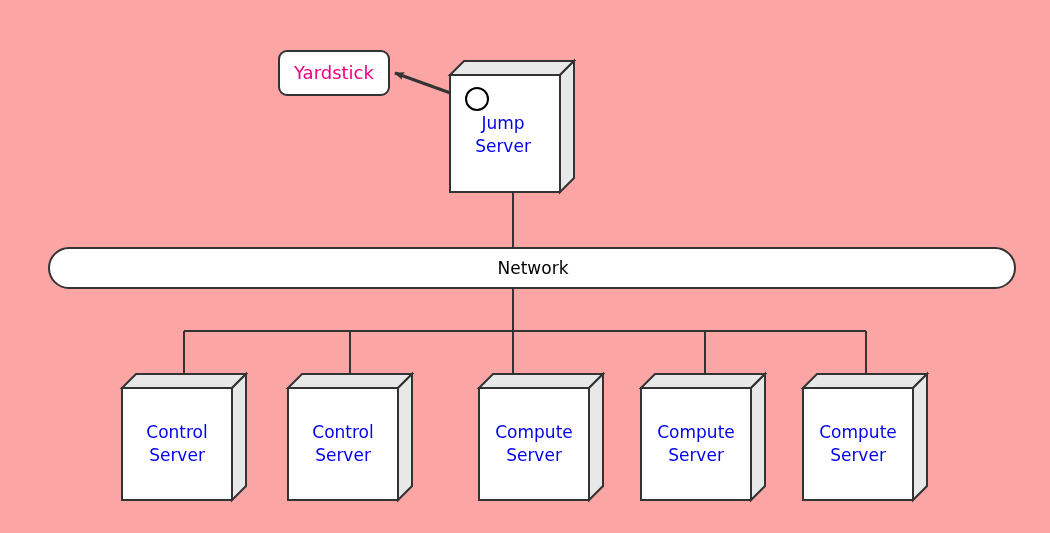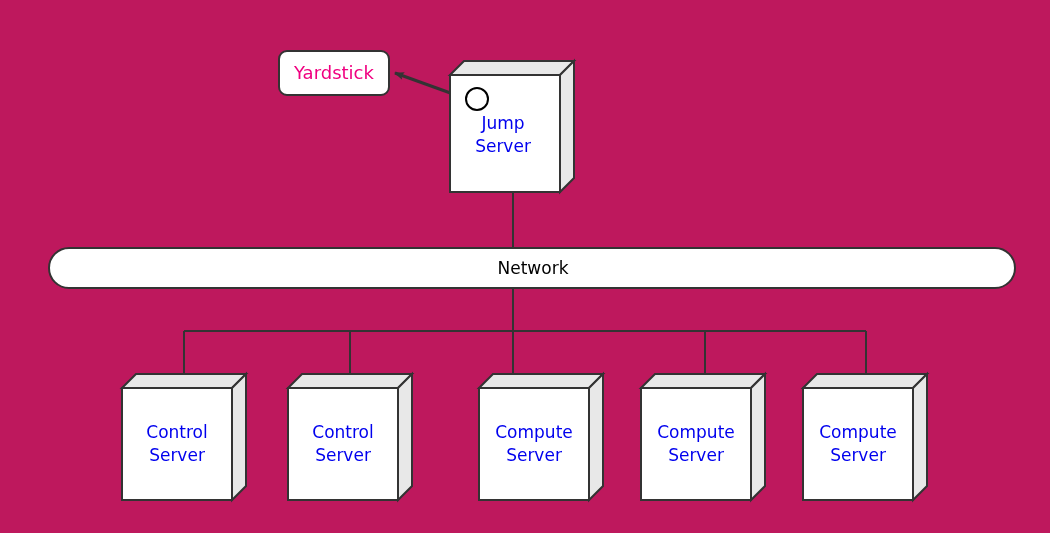--- a/index.html
+++ b/index.html
@@ -7,21 +7,21 @@
     padding: 0;
     background: #000000;
   }
   body {
     font-family: "DejaVu Sans", sans-serif;
   }
   #canvas {
     position: relative;
     width: 1050px;
     height: 533px;
-    background: #be185d;
+    background: #fca5a5;
     overflow: hidden;
   }
   .diagram-svg {
     position: absolute;
     left: 0;
     top: 0;
     width: 1050px;
     height: 533px;
   }
   .node-label {

